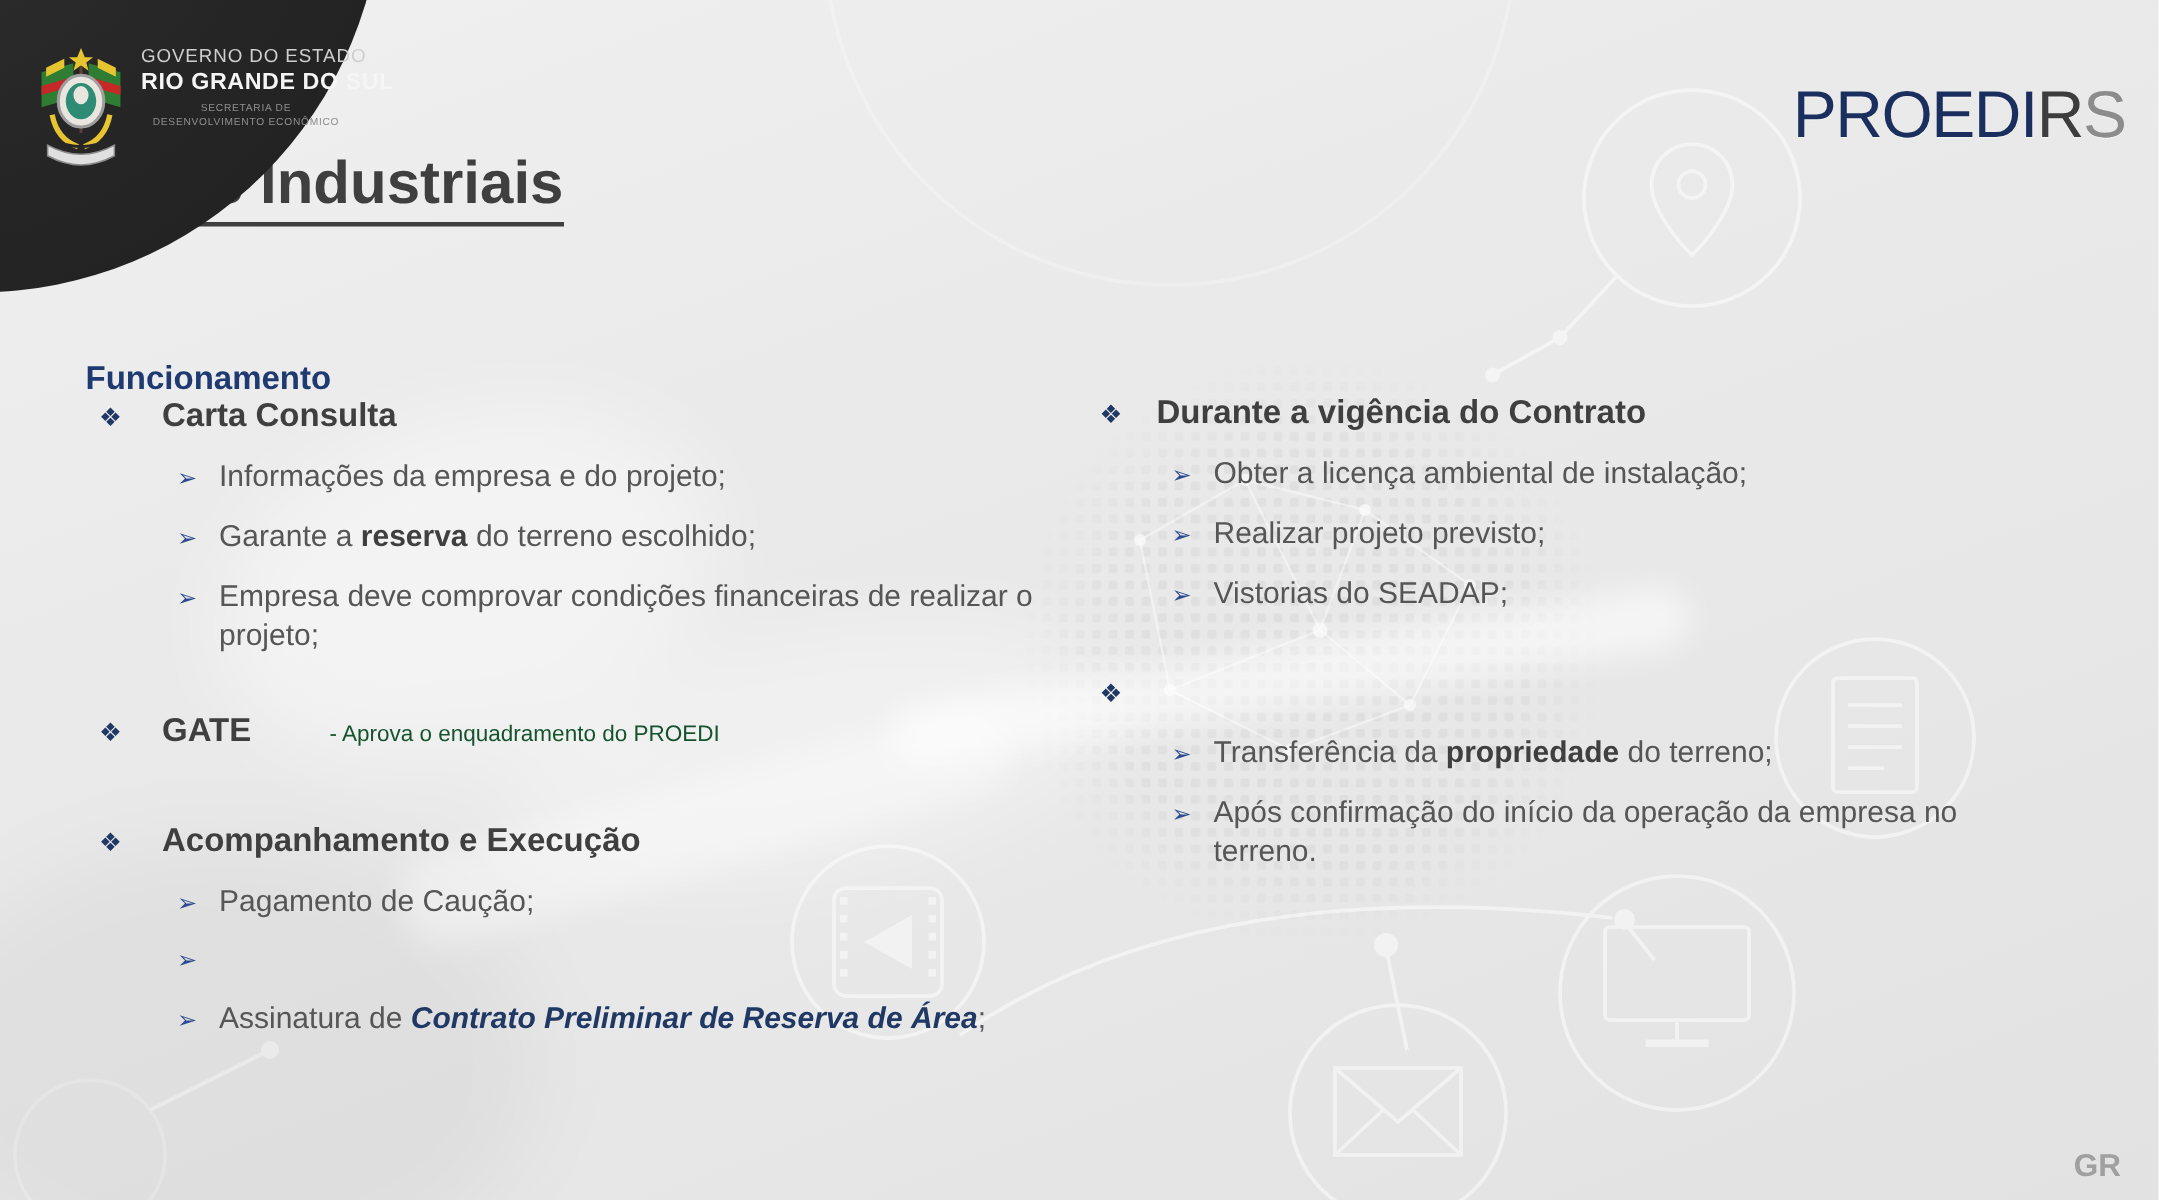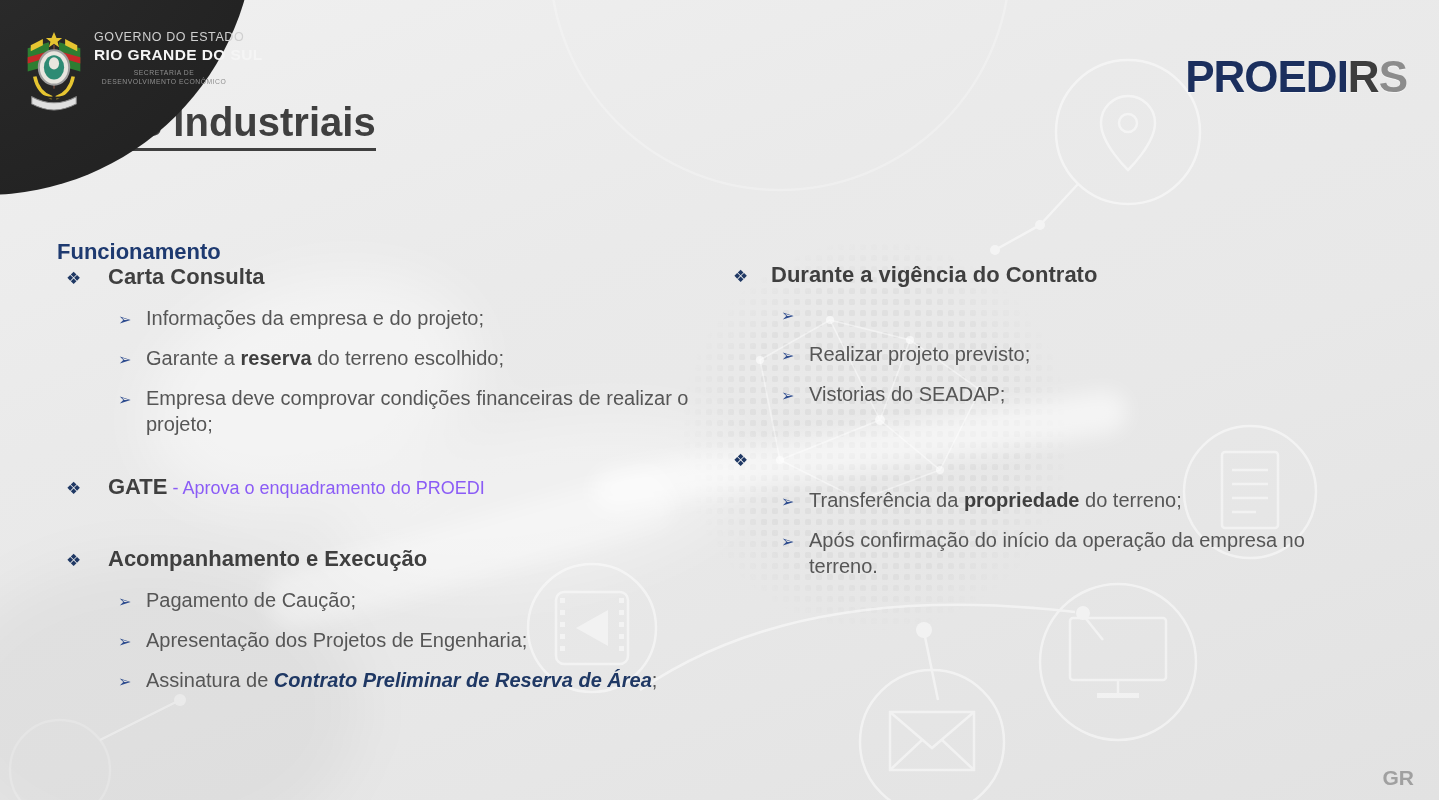--- a/index.html
+++ b/index.html
@@ -27,42 +27,42 @@
     background: radial-gradient(circle at 38% 38%, #303030 0%, #262626 55%, #1f1f1f 100%);
   }
   .badge-content { position: absolute; z-index: 4; left: 22px; top: 30px; display: flex; align-items: flex-start; }
   .coat { width: 64px; height: 86px; flex: none; }
   .badge-text { margin-left: 8px; width: 140px; text-align: left; }
   .gov-line1 { color: #cfcfcf; font-size: 12.5px; letter-spacing: 0.6px; white-space: nowrap; }
   .gov-line2 { color: #f5f5f5; font-size: 15.5px; font-weight: 700; letter-spacing: 0.4px; white-space: nowrap; margin-top: 2px; }
   .gov-sec { margin-top: 5px; text-align: center; color: #8f8f8f; font-size: 6.8px; letter-spacing: 0.5px; line-height: 8.5px; }
 
   
-  .proedi { position: absolute; top: 52px; right: 32px; z-index: 4; font-weight: 700; font-size: 44px; letter-spacing: -1px; text-shadow: 0 1px 0 rgba(255,255,255,0.5); }
+  .proedi { position: absolute; top: 52px; right: 22px; z-index: 4; font-weight: 400; font-size: 44px; letter-spacing: -1px; text-shadow: 0 1px 0 rgba(255,255,255,0.5); }
   .proedi .p1 { color: #1b2f5e; }
   .proedi .p2 { color: #3d3d3d; }
   .proedi .p3 { color: #8c8c8c; }
 
   
   .slide-title { position: absolute; top: 100px; left: 0; width: 100%; text-align: left; z-index: 2; }
   .slide-title span {
     display: inline-block; font-size: 40px; font-weight: 700; color: #3f3f3f;
     padding-bottom: 3px; border-bottom: 3px solid #3f3f3f;
   }
 
   .heading { position: absolute; left: 57px; top: 239px; z-index: 2; font-size: 22px; font-weight: 700; color: #1e3a70; }
 
   .col { position: absolute; z-index: 2; }
   .col-left { left: 57px; top: 263px; width: 665px; }
   .col-right { left: 724px; top: 261px; width: 690px; }
 
   .sec-title { display: flex; align-items: baseline; padding-left: 9px; font-size: 22px; font-weight: 700; color: #3f3f3f; margin-bottom: 12px; line-height: 28px; }
   .diamond { width: 42px; flex: none; font-size: 17px; color: #1f3864; font-weight: 400; }
   .col-right .diamond { width: 38px; }
-  .sec-title .rest { font-weight: 400; font-size: 18px; color: #8b5cf6; }
+  .sec-title .rest { font-weight: 400; font-size: 15px; color: #14532d; margin-left: 48px; }
 
   .items { list-style: none; padding-left: 61px; }
   .col-right .items { padding-left: 57px; }
   .items li { display: flex; align-items: baseline; margin-bottom: 12px; font-size: 20px; line-height: 26px; color: #565656; }
   .arrow { width: 28px; flex: none; font-size: 16px; color: #2d4b8e; }
   .item-text { max-width: 548px; }
   .col-right .item-text { max-width: 562px; }
   .em-dark { font-weight: 700; color: #3f3f3f; }
   .em-navy { font-weight: 700; color: #1f3864; font-style: italic; }
 
@@ -257,40 +257,40 @@
       <span class="diamond">❖</span>
       <span>Acompanhamento e Execução</span>
     </div>
     <ul class="items">
       <li>
         <span class="arrow">➢</span>
         <span class="item-text"><span>Pagamento de Caução;</span></span>
       </li>
       <li>
         <span class="arrow">➢</span>
-        <span class="item-text"><span>Apresentação dos Projetos de Engenharia;</span></span>
       </li>
       <li>
         <span class="arrow">➢</span>
         <span class="item-text"><span>Assinatura de </span><span class="em-navy">Contrato Preliminar de Reserva de Área</span><span>;</span></span>
       </li>
     </ul>
   </div>
 </div>
 
 <div class="col col-right">
 
   <div class="sec">
     <div class="sec-title">
       <span class="diamond">❖</span>
       <span>Durante a vigência do Contrato</span>
     </div>
     <ul class="items">
       <li>
         <span class="arrow">➢</span>
+        <span class="item-text"><span>Obter a licença ambiental de instalação;</span></span>
       </li>
       <li>
         <span class="arrow">➢</span>
         <span class="item-text"><span>Realizar projeto previsto;</span></span>
       </li>
       <li>
         <span class="arrow">➢</span>
         <span class="item-text"><span>Vistorias do SEADAP;</span></span>
       </li>
     </ul>

